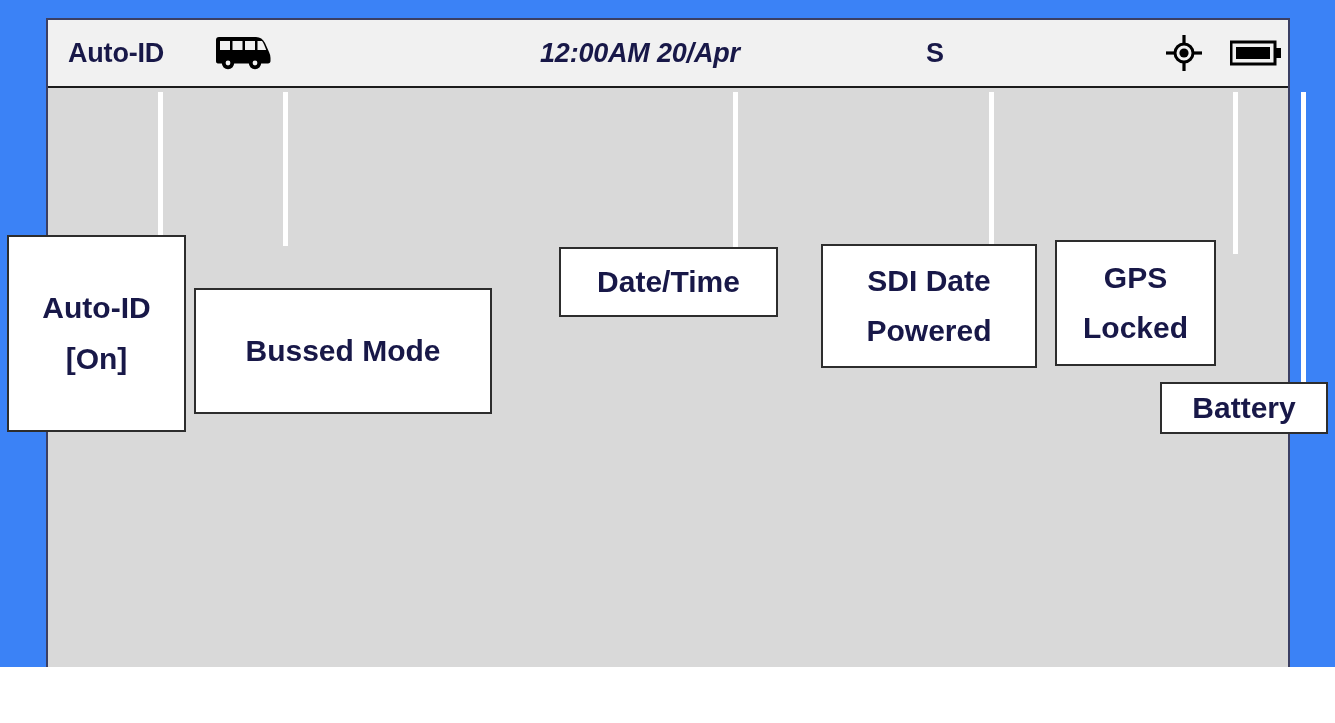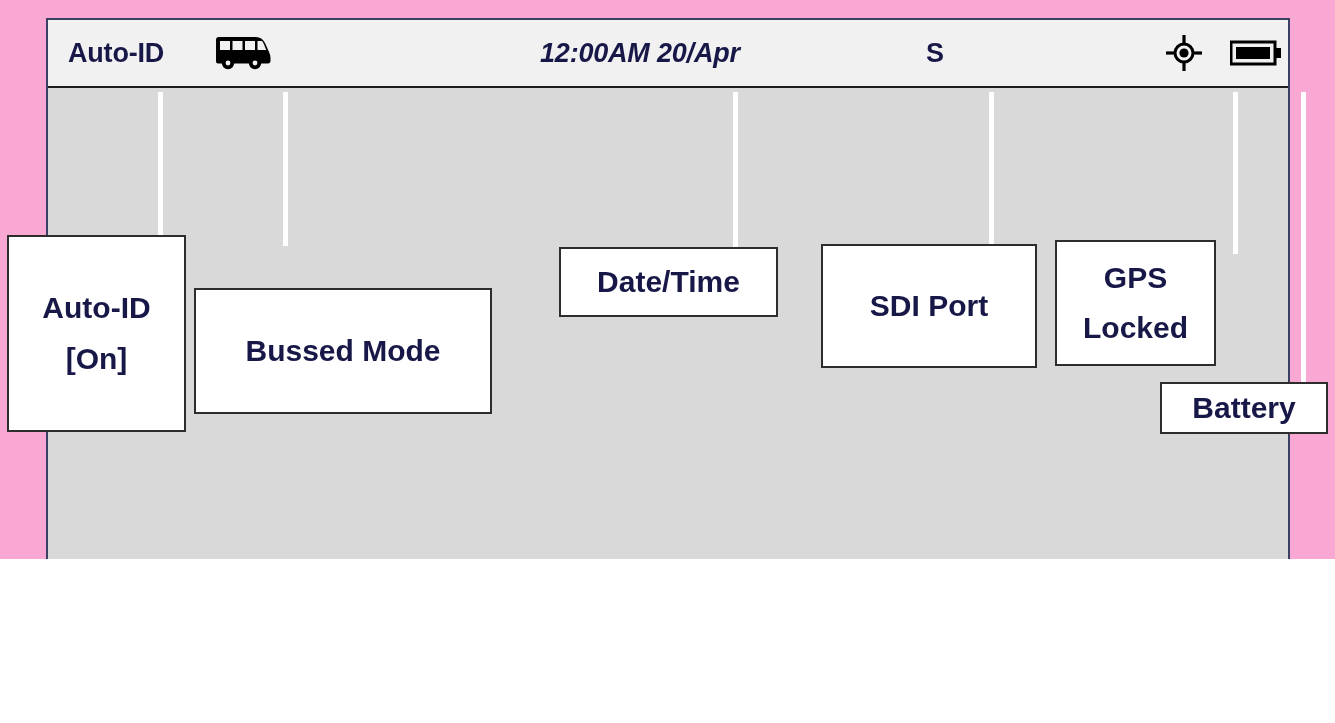--- a/index.html
+++ b/index.html
@@ -7,22 +7,22 @@
     margin: 0;
     padding: 0;
     background: #ffffff;
   }
   body {
     font-family: "Liberation Sans", sans-serif;
   }
   #stage {
     position: relative;
     width: 1335px;
-    height: 559px;
-    background: #f9a8d4;
+    height: 667px;
+    background: #3b82f6;
     overflow: hidden;
   }
 
   
   #device {
     position: absolute;
     left: 46px;
     top: 18px;
     width: 1244px;
     height: 684px;
@@ -174,21 +174,22 @@
 
   <div class="callout" id="co-bussed">
     <span class="ln">Bussed Mode</span>
   </div>
 
   <div class="callout" id="co-datetime">
     <span class="ln">Date/Time</span>
   </div>
 
   <div class="callout" id="co-sdi">
-    <span class="ln">SDI Port</span>
+    <span class="ln">SDI Date</span>
+    <span class="ln">Powered</span>
   </div>
 
   <div class="callout" id="co-gps">
     <span class="ln">GPS</span>
     <span class="ln">Locked</span>
   </div>
 
   <div class="callout" id="co-battery">
     <span class="ln">Battery</span>
   </div>

